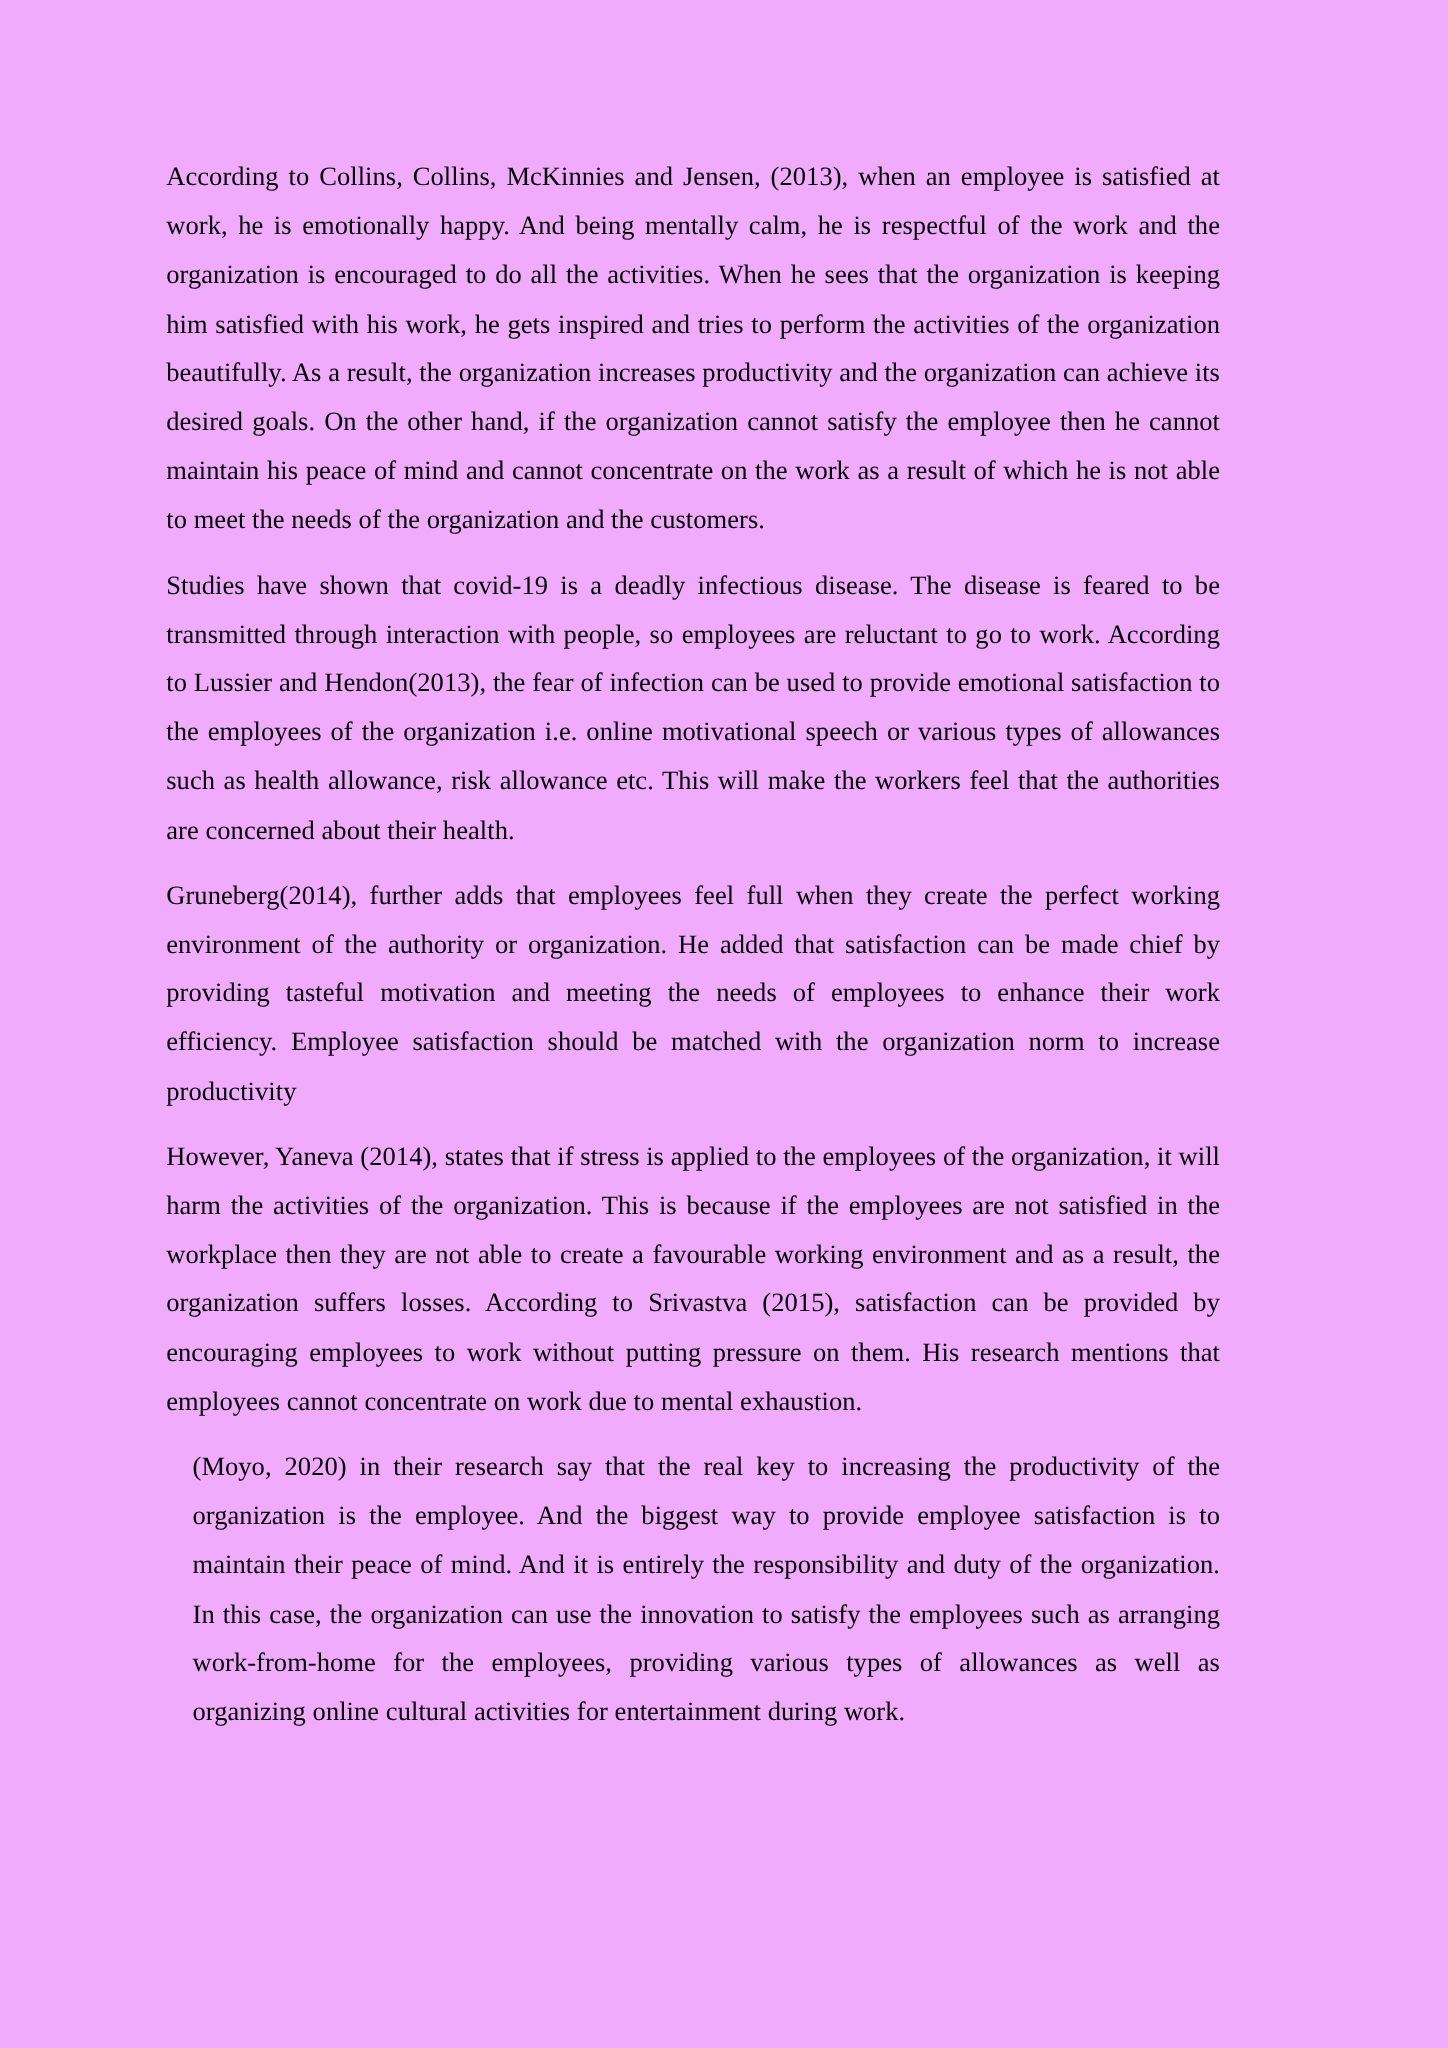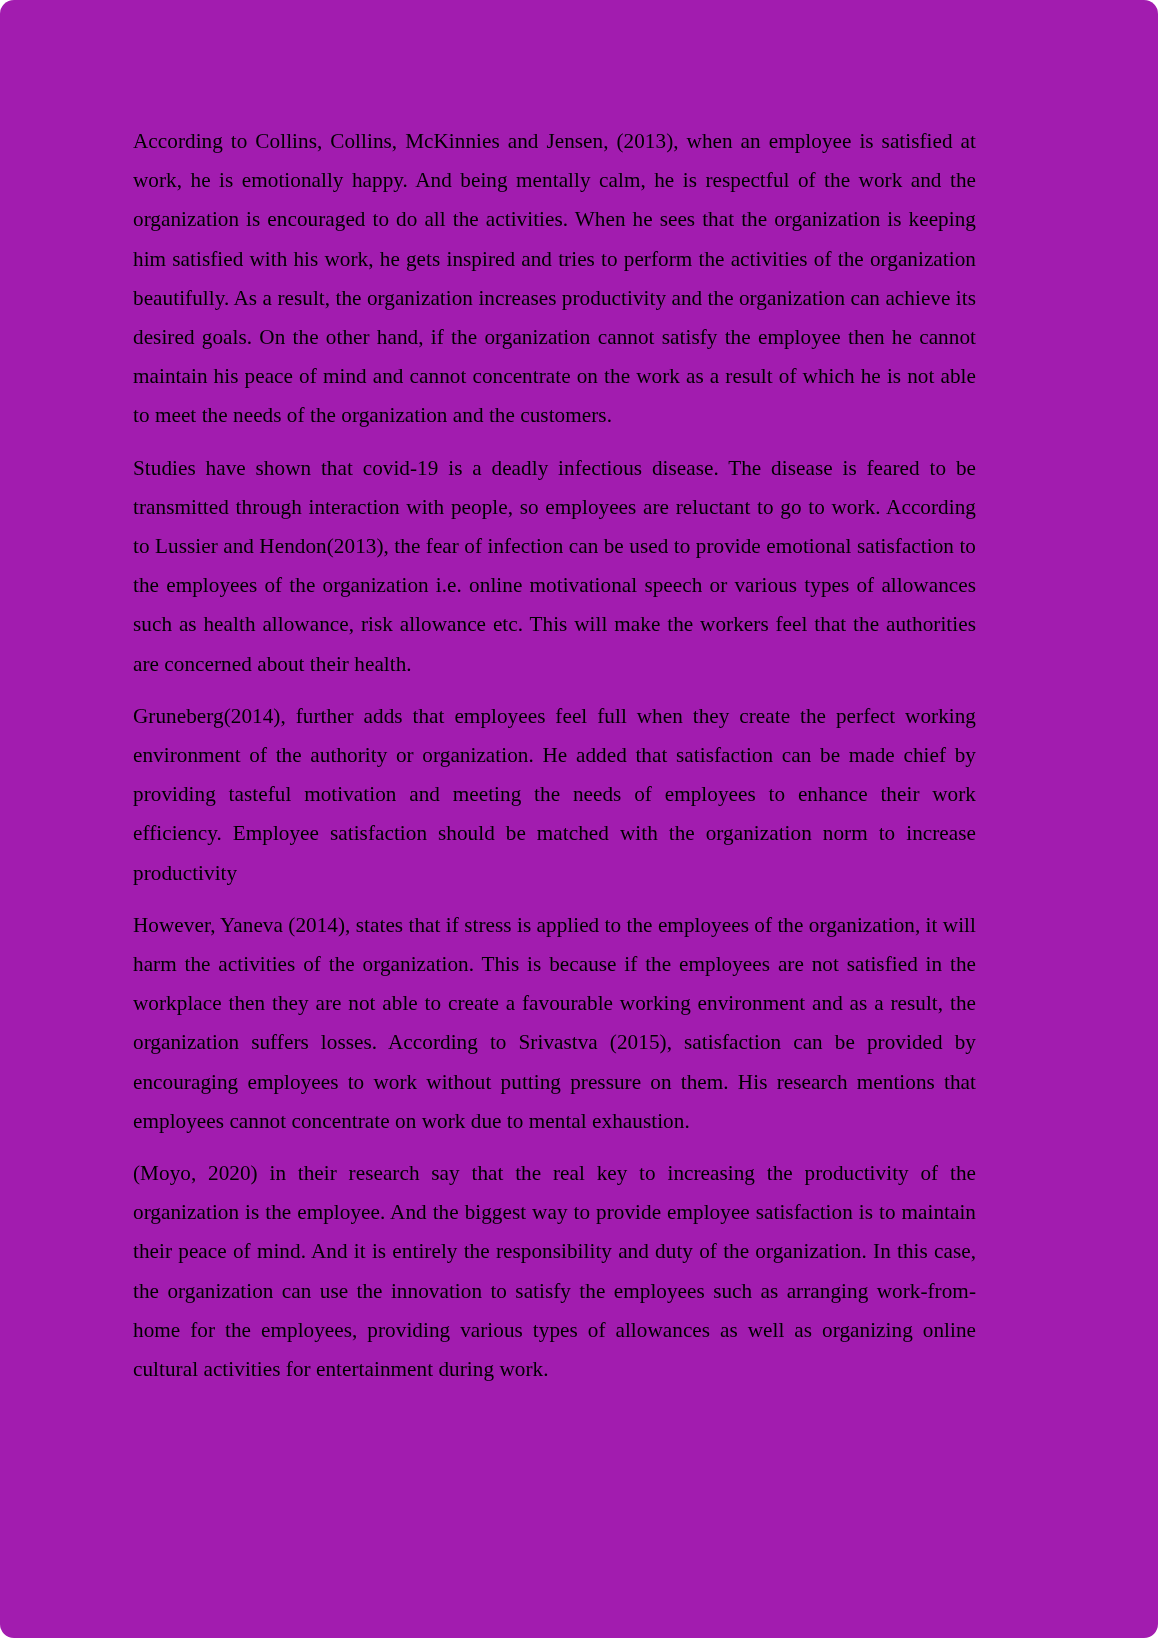--- a/index.html
+++ b/index.html
@@ -11,42 +11,42 @@
     width: 1158px;
     height: 1638px;
     font-family: "Liberation Serif", "DejaVu Serif", serif;
     color: #000000;
     overflow: hidden;
   }
   .page {
     position: relative;
     width: 1158px;
     height: 1638px;
-    background: #a21caf;
+    background: #f0abfc;
     box-sizing: border-box;
-    border-radius: 14px;
   }
   .doc-body {
     position: absolute;
     left: 133px;
     top: 122px;
     width: 843px;
   }
   p.para {
     margin: 0 0 13px 0;
     font-size: 21.2px;
     line-height: 39.2px;
     text-align: justify;
     text-justify: inter-word;
     color: #000000;
     letter-spacing: 0.05px;
     -webkit-font-smoothing: antialiased;
   }
   p.para:last-child {
     margin-bottom: 0;
+    margin-left: 21px;
   }
 </style>
 </head>
 <body>
 
 <div class="page">
   <div class="doc-body">
     <p class="para">According to Collins, Collins, McKinnies and Jensen, (2013), when an employee is satisfied at work, he is emotionally happy. And being mentally calm, he is respectful of the work and the organization is encouraged to do all the activities. When he sees that the organization is keeping him satisfied with his work, he gets inspired and tries to perform the activities of the organization beautifully. As a result, the organization increases productivity and the organization can achieve its desired goals. On the other hand, if the organization cannot satisfy the employee then he cannot maintain his peace of mind and cannot concentrate on the work as a result of which he is not able to meet the needs of the organization and the customers.</p>
     <p class="para">Studies have shown that covid-19 is a deadly infectious disease. The disease is feared to be transmitted through interaction with people, so employees are reluctant to go to work. According to Lussier and Hendon(2013), the fear of infection can be used to provide emotional satisfaction to the employees of the organization i.e. online motivational speech or various types of allowances such as health allowance, risk allowance etc. This will make the workers feel that the authorities are concerned about their health.</p>
     <p class="para">Gruneberg(2014), further adds that employees feel full when they create the perfect working environment of the authority or organization. He added that satisfaction can be made chief by providing tasteful motivation and meeting the needs of employees to enhance their work efficiency. Employee satisfaction should be matched with the organization norm to increase productivity</p>

